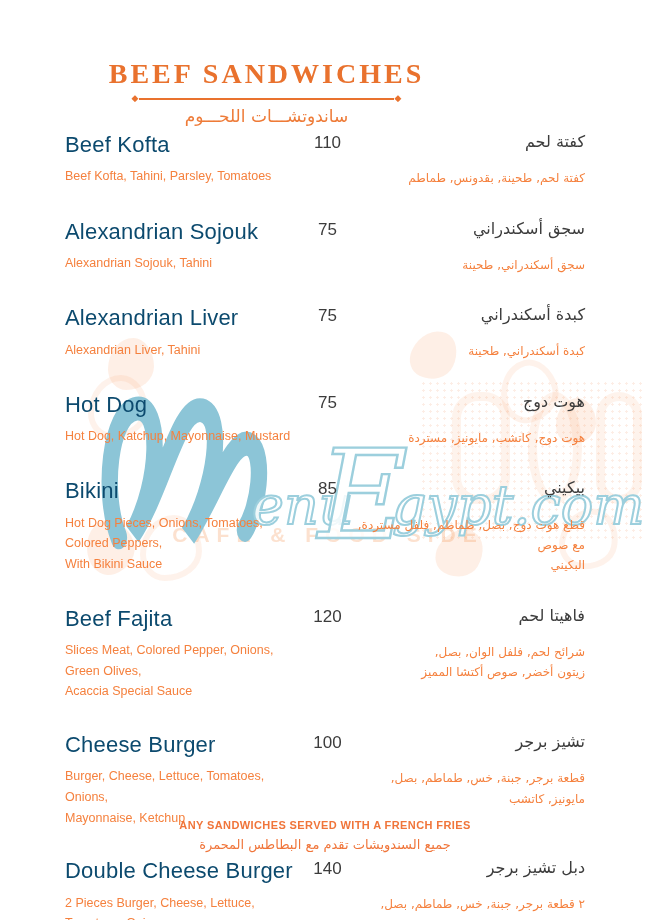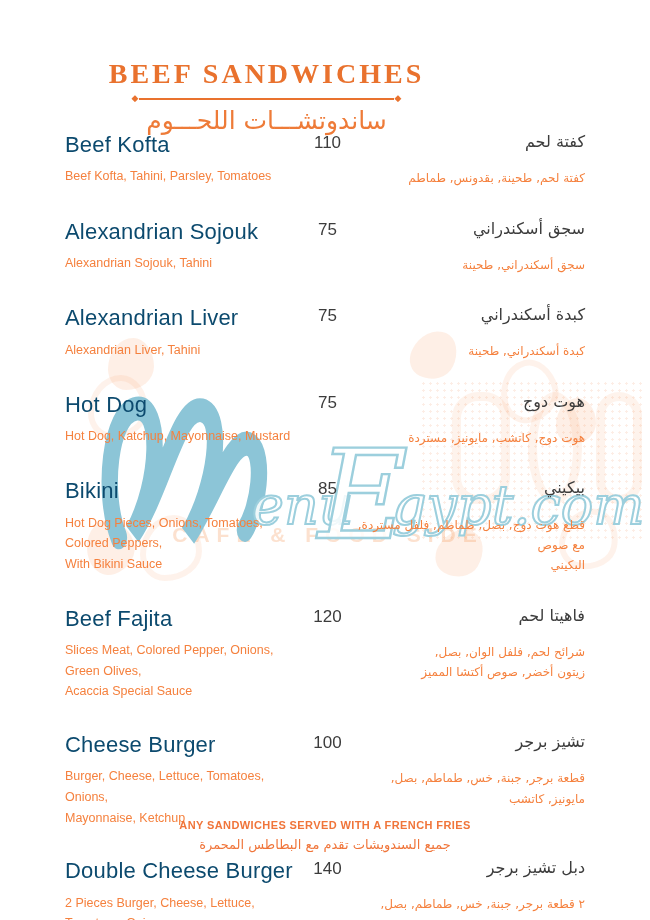--- a/index.html
+++ b/index.html
@@ -16,21 +16,21 @@
     font-family:"Liberation Serif", serif; font-weight:bold;
     font-size:28px; letter-spacing:3px; color:#E9722E;
   }
   .header-rule {
     width:272px; margin:4px auto 0 auto; display:flex; align-items:center;
   }
   .header-rule .line { flex:1; height:2px; background:#E9722E; }
   .header-rule .diamond { font-size:9px; color:#E9722E; line-height:1; padding:0 1px; }
   .header-subtitle {
     margin-top:3px; font-family:"DejaVu Sans", sans-serif;
-    font-size:25px; color:#EE7B38; direction:rtl;
+    font-size:17px; color:#EE7B38; direction:rtl;
   }
 
   
   .menu-list { position:absolute; top:132px; left:65px; width:520px; z-index:3; }
   .menu-row { display:grid; grid-template-columns:240px 1fr 235px; margin-bottom:30px; }
   .col-en { text-align:left; }
   .col-price { text-align:center; }
   .col-ar { text-align:right; direction:rtl; }
   .item-name-en {
     font-size:22px; color:#0c4a6e; letter-spacing:0.2px; line-height:1.2;

